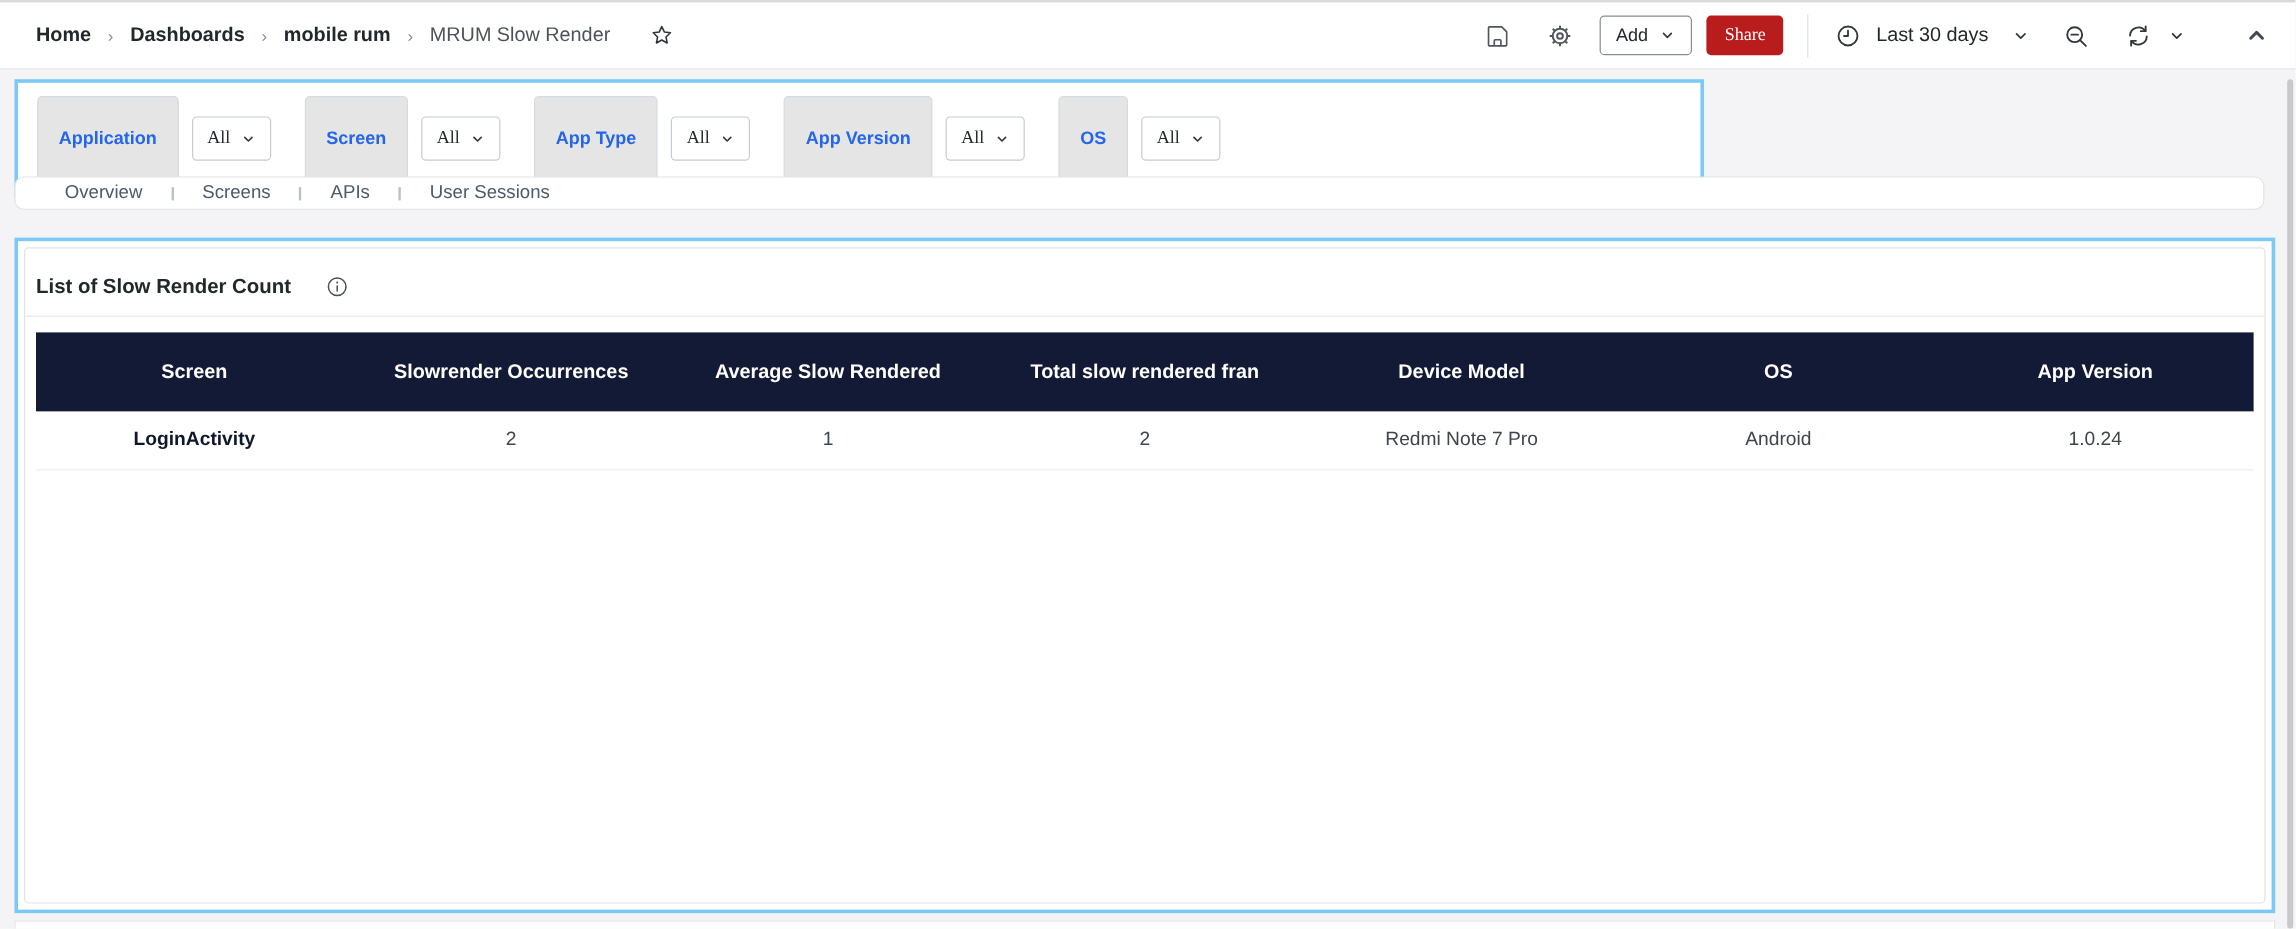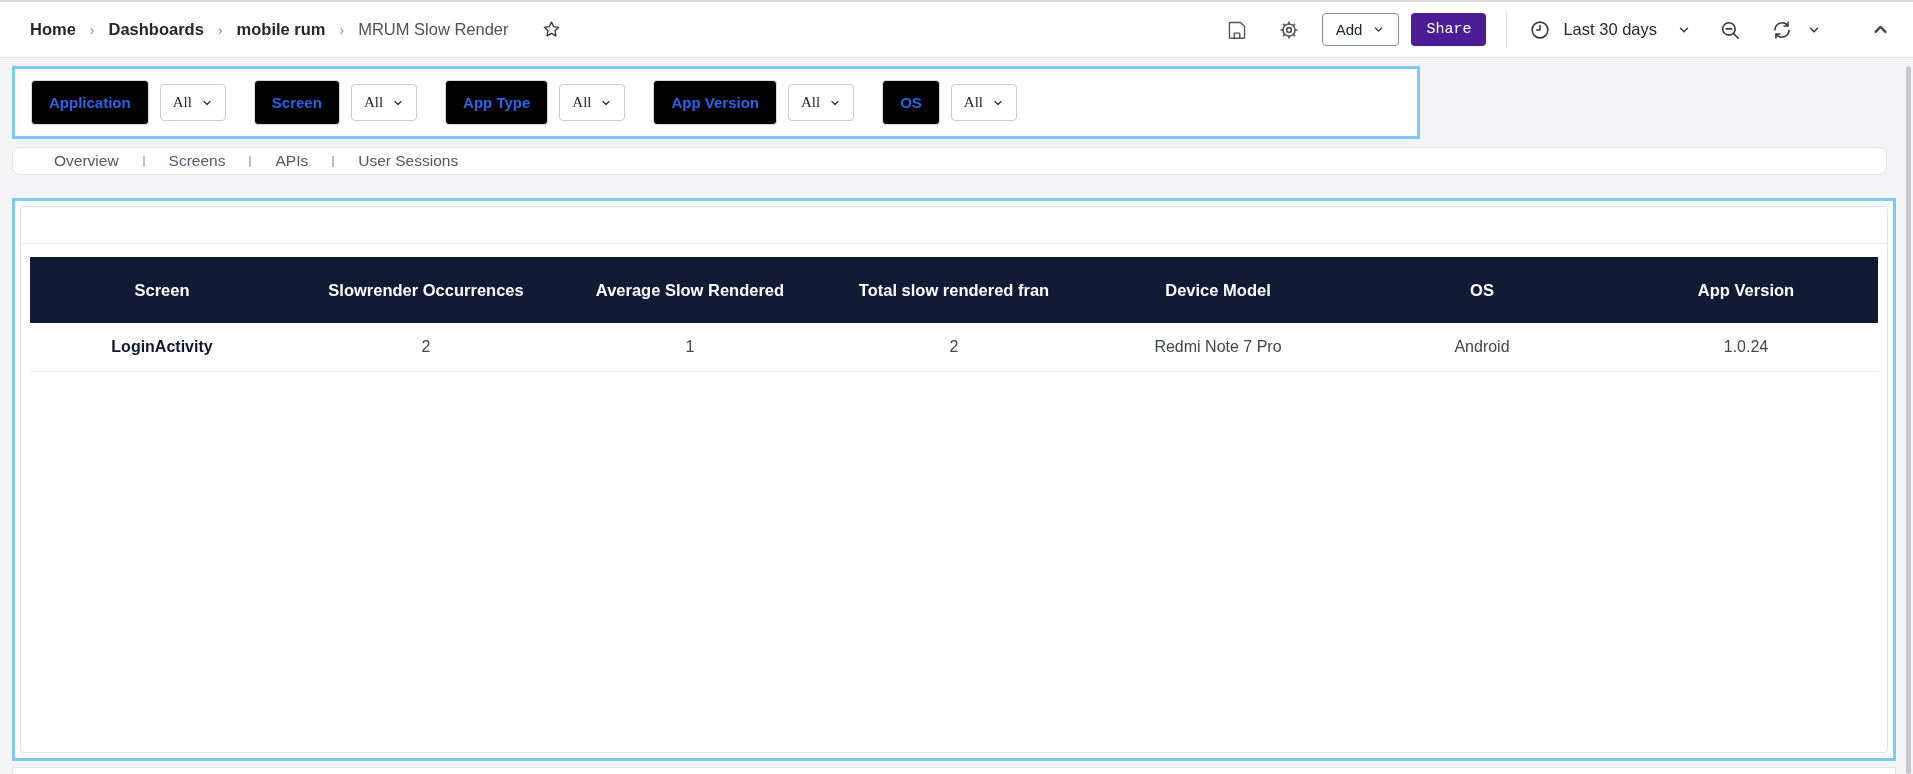--- a/index.html
+++ b/index.html
@@ -24,39 +24,39 @@
   .topbar-right{display:flex;align-items:center;}
   .icon-btn{width:38px;height:38px;display:flex;align-items:center;justify-content:center;background:none;border:none;cursor:pointer;padding:0;}
   .add-btn{
     display:flex;align-items:center;gap:10px;margin-left:14px;
     border:1px solid #878d96;border-radius:4px;padding:7px 13px;
     font-size:15px;color:#21272a;background:#fff;cursor:pointer;
     font-family:inherit;
     justify-content:center;
   }
   .share-btn{
-    margin-left:12px;background:#4c1d95;color:#fff;border:none;border-radius:4px;
-    padding:8px 15px;font-size:15px;cursor:pointer;font-family:Liberation Mono, monospace;
+    margin-left:12px;background:#b91c1c;color:#fff;border:none;border-radius:4px;
+    padding:8px 15px;font-size:15px;cursor:pointer;font-family:Liberation Serif, serif;
   }
   .v-divider{width:1px;height:36px;background:#e0e0e0;margin:0 16px 0 20px;}
   .time-btn{display:flex;align-items:center;gap:12px;background:none;border:none;cursor:pointer;font-family:inherit;padding:4px 6px;}
   .time-label{font-size:16.5px;color:#21272a;white-space:nowrap;}
   .time-btn .chev{margin-left:8px;color:#33383e;}
   .tb-icon{margin-left:14px;}
   .collapse-btn{margin-left:34px;}
   
   .filterbar{
     position:absolute;left:12px;top:66px;width:1408px;box-sizing:border-box;
     border:3px solid #7dc9f6;background:#fff;
     padding:11px 16px;display:flex;align-items:center;gap:28px;
   }
   .fgroup{display:flex;align-items:center;gap:11px;}
   .flabel{
-    border:1px solid #d6dbe1;border-radius:4px;padding:13px 17px;
-    color:#2465ec;font-size:15px;font-weight:700;background:#000000;white-space:nowrap;
+    border:1px solid #d6dbe1;border-radius:4px;padding:26px 17px;
+    color:#2465ec;font-size:15px;font-weight:700;background:#e5e5e5;white-space:nowrap;
   }
   .fdrop{
     border:1px solid #c6ccd2;border-radius:4px;padding:9px 12px;background:#fff;
     display:flex;align-items:center;gap:9px;font-size:15px;color:#21272a;cursor:pointer;font-family:Liberation Serif, serif;
   }
   .fdrop .chev{color:#33383e;display:flex;}
   .finput{
     border:1px solid #c6ccd2;border-radius:4px;padding:10px 12px;width:200px;
     font-size:15px;color:#21272a;font-family:inherit;outline:none;background:#fff;
   }
@@ -265,20 +265,32 @@
   <span class="tab-sep"></span>
   <button class="tab">Screens</button>
   <span class="tab-sep"></span>
   <button class="tab">APIs</button>
   <span class="tab-sep"></span>
   <button class="tab">User Sessions</button>
 </div>
 
 <div class="panel-wrap">
   <div class="panel">
+    <div class="panel-head">
+      <span class="panel-title">List of Slow Render Count</span>
+      <button class="info-btn">
+        <span>
+          <svg width="20" height="20" viewBox="0 0 24 24" fill="none" stroke="#4a4f55" stroke-width="1.5">
+              <circle cx="12" cy="12" r="8.8"></circle>
+              <path d="M12 11.2v5" stroke-linecap="round"></path>
+              <circle cx="12" cy="7.6" r="1" fill="#4a4f55" stroke="none"></circle>
+            </svg>
+        </span>
+      </button>
+    </div>
     <div class="panel-divider"></div>
 
     <div class="table-wrap">
       <div class="grid-header">
         <div class="th">Screen</div>
         <div class="th">Slowrender Occurrences</div>
         <div class="th">Average Slow Rendered</div>
         <div class="th">Total slow rendered fran</div>
         <div class="th">Device Model</div>
         <div class="th">OS</div>

